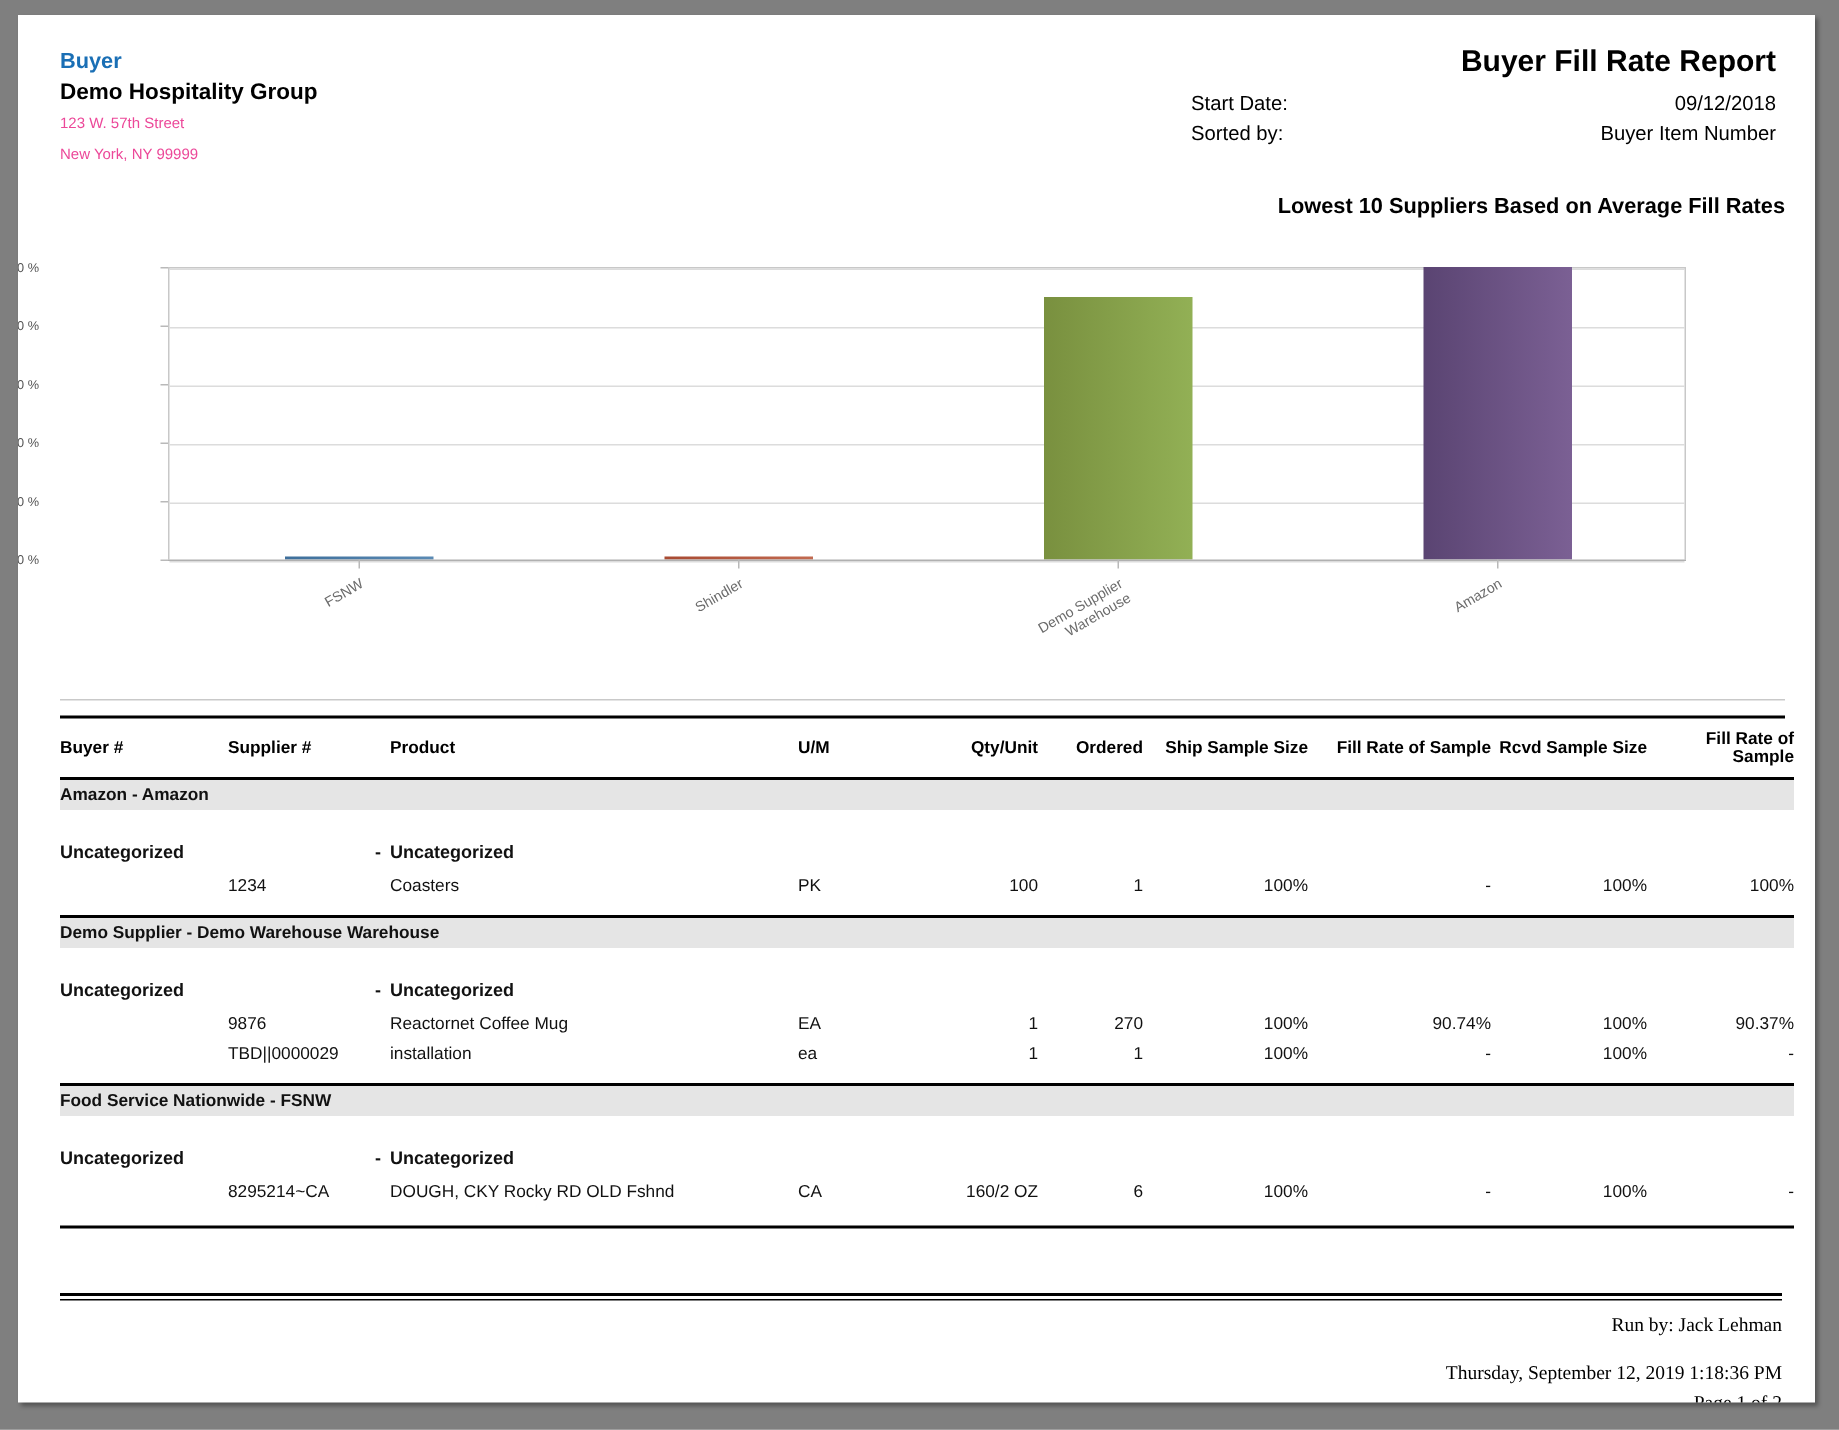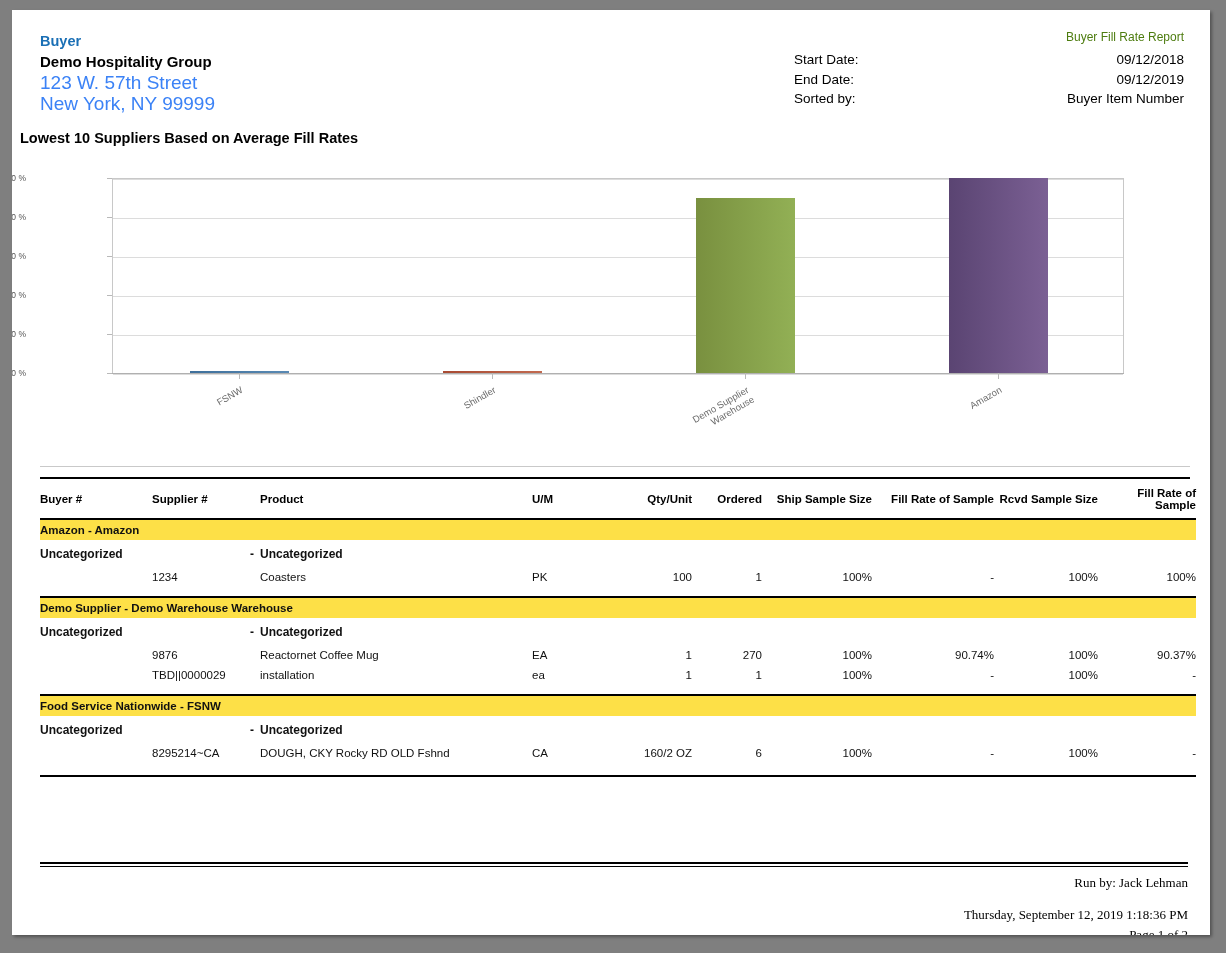--- a/index.html
+++ b/index.html
@@ -17,30 +17,30 @@
     box-shadow: 2px 2px 3px rgba(0,0,0,0.35);
     overflow: hidden;
   }
   .inner { position: absolute; left: 28px; top: 12px; width: 1150px; }
 
   
   .hdr { position: relative; height: 98px; }
   .hdr-left { position: absolute; left: 0; top: 10px; }
   .lbl-buyer { color: #1a6fb5; font-weight: bold; font-size: 14.5px; line-height: 19px; }
   .org { font-weight: bold; font-size: 15px; line-height: 21px; color: #000; }
-  .addr { font-size: 19px; line-height: 21px; color: #3b82f6; }
+  .addr { font-size: 10px; line-height: 21px; color: #ec4899; }
   .hdr-right { position: absolute; right: 6px; top: 8px; text-align: right; width: 430px; }
-  .rpt-title { font-weight: normal; font-size: 12px; color: #4d7c0f; margin-bottom: 6px; }
+  .rpt-title { font-weight: bold; font-size: 20px; color: #000000; margin-bottom: 6px; }
   .meta-row { font-size: 13.5px; line-height: 19.5px; color: #000; position: relative; height: 19.5px; }
   .meta-k { position: absolute; left: 40px; text-align: center; }
   .meta-v { position: absolute; right: 0; text-align: right; }
 
   
   .chart-wrap { position: relative; height: 330px; margin-top: 4px; }
-  .chart-title { text-align: left; font-weight: bold; font-size: 14.5px; color: #000;
+  .chart-title { text-align: right; font-weight: bold; font-size: 14.5px; color: #000;
                  margin-left: -20px; margin-top: 10px; }
   .plot {
     position: absolute; left: 72px; top: 48px; width: 1012px; height: 195px;
     border-left: 1px solid #c8c8c8; border-top: 1px solid #c8c8c8; border-right: 1px solid #c8c8c8;
     box-sizing: border-box; background: #fff;
   }
   .grid-line { position: absolute; left: 0; right: 0; height: 1px; background: #dcdcdc; }
   .ytick { position: absolute; right: 1018px; font-size: 8.5px; color: #555; white-space: nowrap;
            transform: translateY(-50%); }
   .bar { position: absolute; bottom: 0; }
@@ -53,23 +53,23 @@
   }
 
   
   .rule-thin { height: 1px; background: #c9c9c9; margin: 6px 0 0 0; }
   .rule-thick { height: 2px; background: #000; }
   .tbl { width: 100%; border-collapse: collapse; table-layout: fixed; }
   .tbl th { font-size: 11.5px; font-weight: bold; color: #000; padding: 8px 0 7px 0; }
   .tbl td { font-size: 11.5px; color: #111; padding: 4px 0; }
   .ta-l { text-align: left; }
   .ta-r { text-align: right; }
-  .group-band { background: #fde047; font-weight: bold; font-size: 12.5px; color: #000;
+  .group-band { background: #e5e5e5; font-weight: bold; font-size: 12.5px; color: #000;
                 padding: 5px 0 5px 6px; }
-  .sub-row td { font-weight: bold; font-size: 12px; padding-top: 7px; padding-bottom: 6px; }
+  .sub-row td { font-weight: bold; font-size: 12px; padding-top: 21px; padding-bottom: 6px; }
   .spacer td { height: 9px; padding: 0; }
 
   
   .footer { position: absolute; left: 28px; right: 22px; top: 852px; }
   .footer-rule-a { height: 2px; background: #000; }
   .footer-rule-b { height: 1px; background: #000; margin-top: 2px; }
   .footer-text { font-family: "Liberation Serif", serif; font-size: 13px; color: #000;
                  text-align: right; line-height: 20px; margin-top: 6px; }
 </style>
 </head>
@@ -83,24 +83,20 @@
         <div class="lbl-buyer">Buyer</div>
         <div class="org">Demo Hospitality Group</div>
         <div class="addr">123 W. 57th Street</div>
         <div class="addr">New York, NY 99999</div>
       </div>
       <div class="hdr-right">
         <div class="rpt-title">Buyer Fill Rate Report</div>
         <div class="meta-row">
           <span class="meta-k">Start Date:</span>
           <span class="meta-v">09/12/2018</span>
-        </div>
-        <div class="meta-row">
-          <span class="meta-k">End Date:</span>
-          <span class="meta-v">09/12/2019</span>
         </div>
         <div class="meta-row">
           <span class="meta-k">Sorted by:</span>
           <span class="meta-v">Buyer Item Number</span>
         </div>
       </div>
     </div>
 
     <div class="chart-wrap">
       <div class="chart-title">Lowest 10 Suppliers Based on Average Fill Rates</div>

